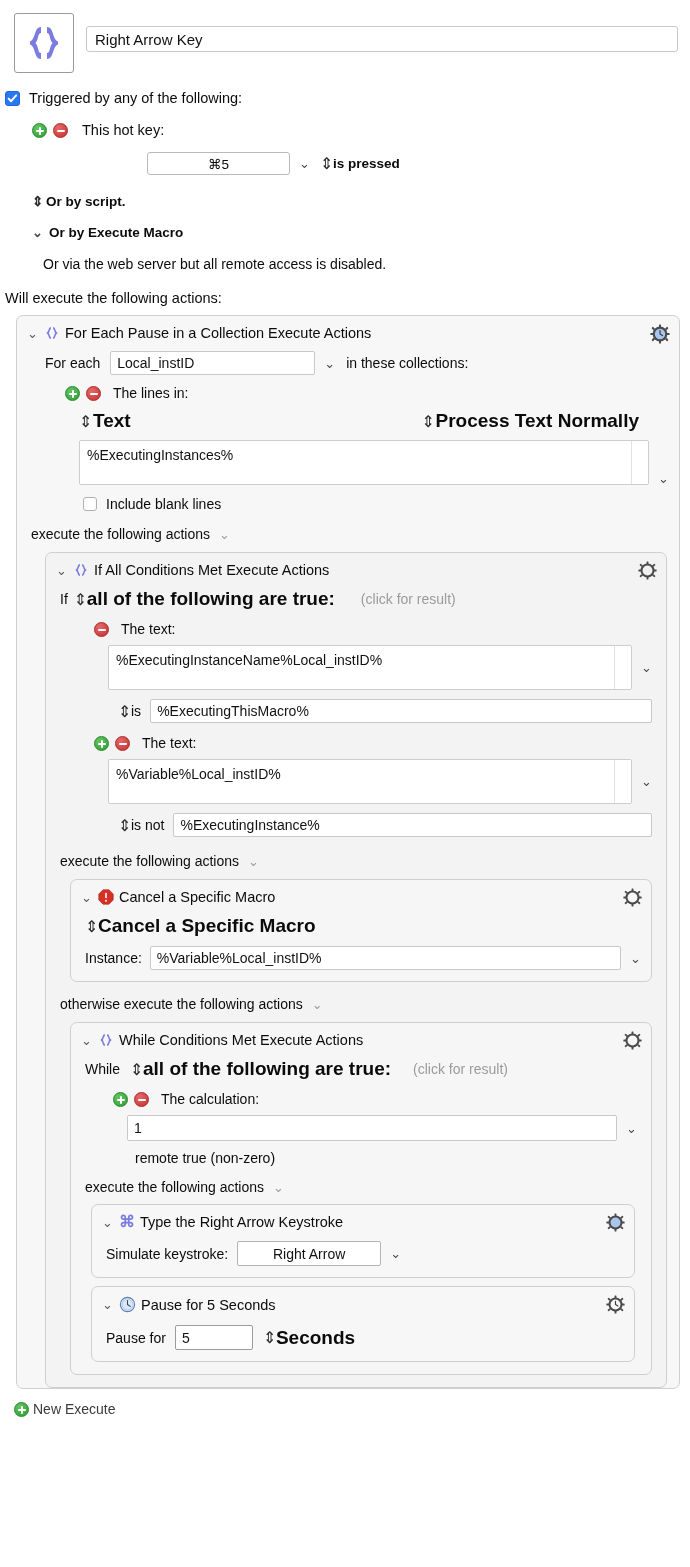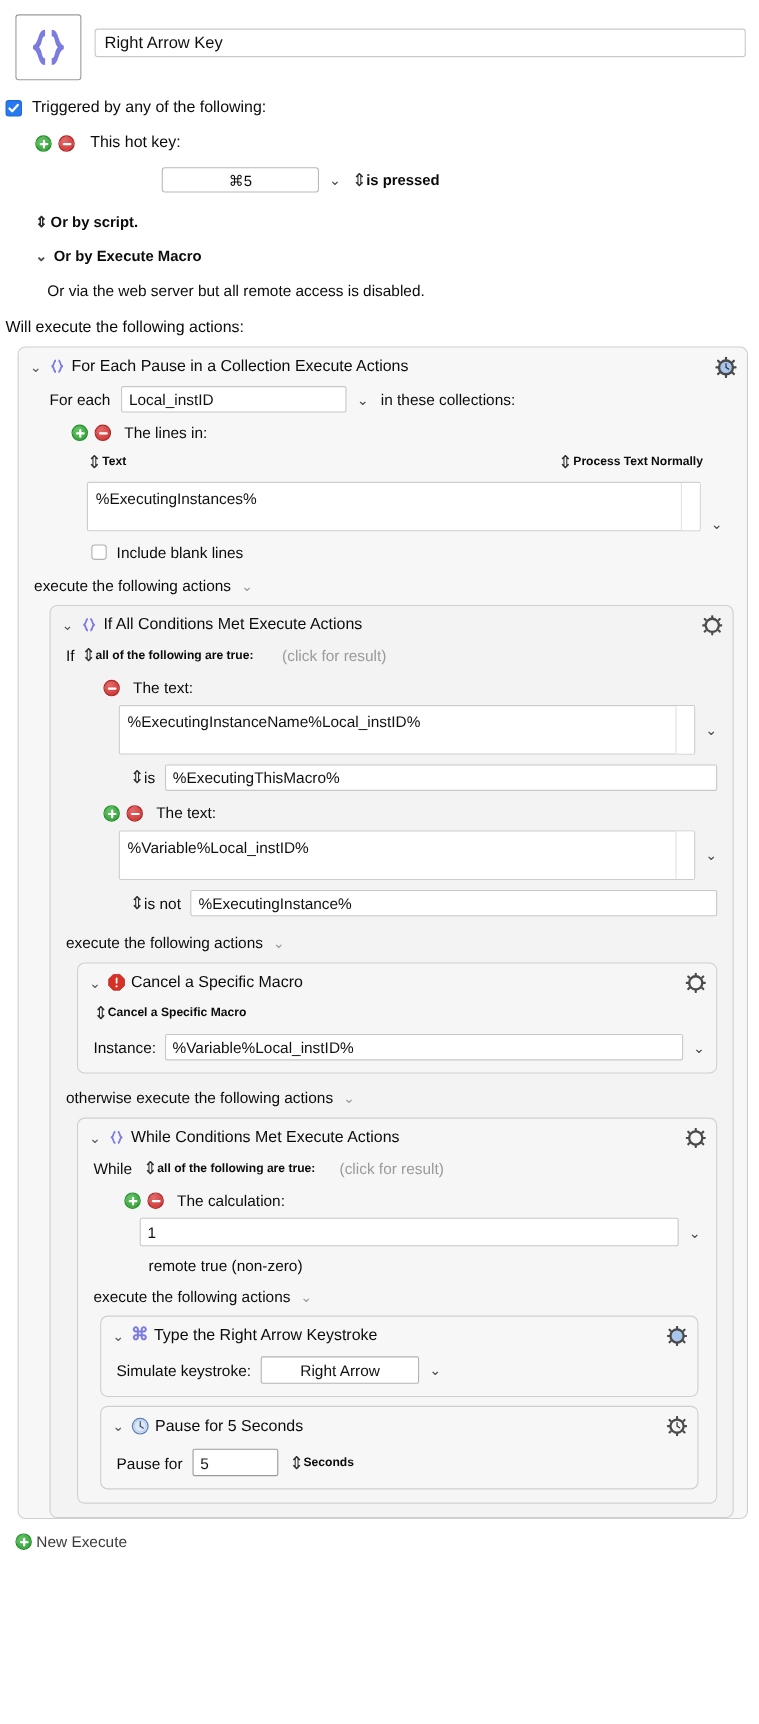--- a/index.html
+++ b/index.html
@@ -80,21 +80,21 @@
   .act.lvl1 { margin: 0 12px 0 28px; background:#f3f3f3; }
   .act.lvl2 { margin: 0 14px 0 24px; background:#f1f1f1; }
   .act.lvl3 { margin: 0 16px 0 20px; background:#f2f2f2; }
 
   .act-head { display:flex; align-items:center; padding: 9px 10px 4px 10px; }
   .disc { color:#5a5a5a; font-size: 13px; margin-right: 7px; width:10px; line-height:1; }
   .act-icon { margin-right: 5px; display:flex; align-items:center; }
   .act-title { font-size: 14.5px; color:#0b0b0b; }
   .gear { position:absolute; right: 9px; top: 8px; }
   .sub { font-size: 14px; }
-  .lbl-b { font-weight: bold; font-size: 11px; }
+  .lbl-b { font-weight: bold; font-size: 19px; }
 
   .tfield {
     border: 1px solid #c8c8c8; background:#fff; border-radius:2px;
     font-size: 14px; padding: 3px 6px; color:#111;
     display:flex; align-items:center;
   }
   .tarea {
     border: 1px solid #cdcdcd; background:#fff; border-radius:2px;
     font-size: 14px; padding: 6px 7px; color:#111;
     position: relative;
@@ -221,21 +221,21 @@
       <span style="display:flex;align-items:center;">
         <span class="updown">⇕</span>
         <span class="lbl-b" style="margin-left:5px;">Text</span>
       </span>
       <span style="display:flex;align-items:center;margin-right:28px;">
         <span class="updown">⇕</span>
         <span class="lbl-b" style="margin-left:5px;">Process Text Normally</span>
       </span>
     </div>
 
-    <div class="row" style="margin:8px 22px 0 62px;align-items:flex-end;">
+    <div class="row" style="margin:8px 10px 0 62px;align-items:flex-end;">
       <span class="tarea" style="flex:1 1 auto;height:45px;">
         <span>%ExecutingInstances%</span>
         <span class="gutter"></span>
       </span>
       <span class="chev">⌄</span>
     </div>
 
     <div class="row" style="margin:11px 0 0 66px;">
       <span class="chk-empty"></span>
       <span class="sub" style="margin-left:9px;">Include blank lines</span>

